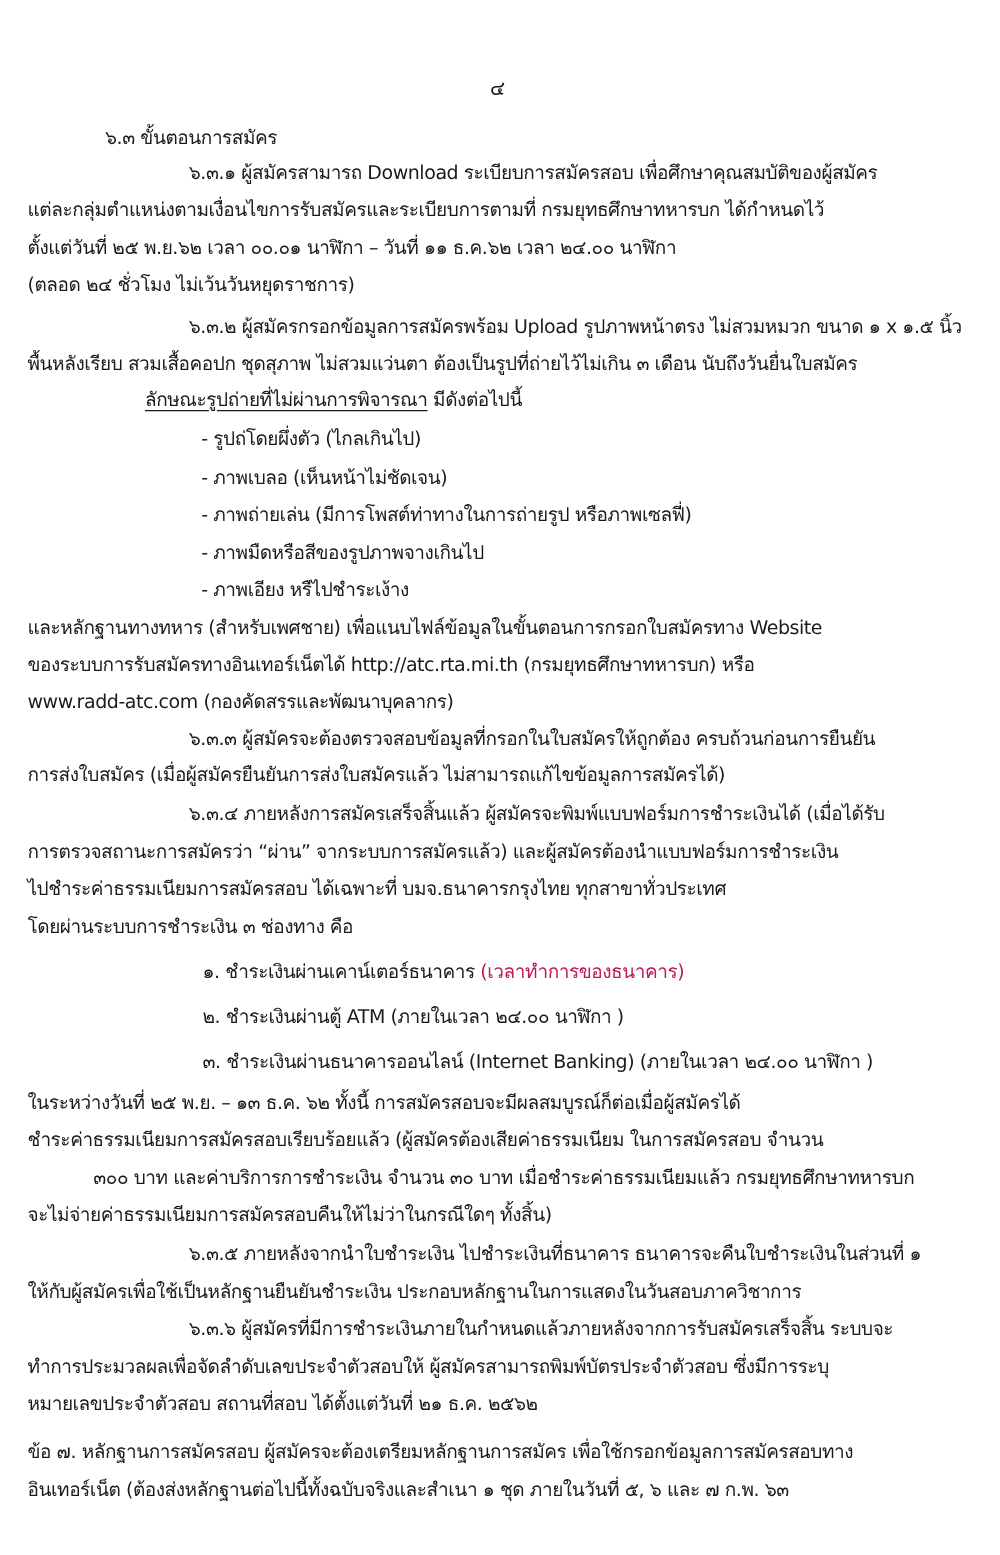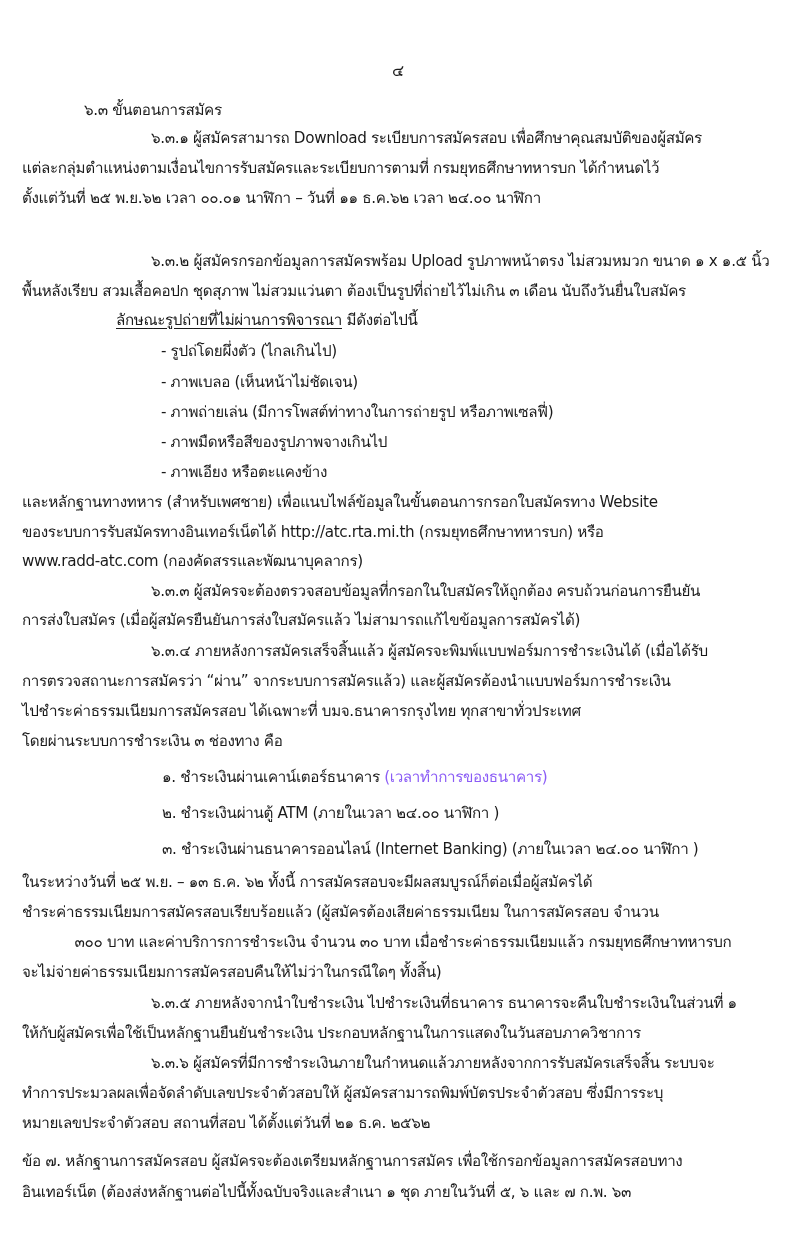--- a/index.html
+++ b/index.html
@@ -7,47 +7,48 @@
     width: 800px; height: 1244px; overflow: hidden; position: relative;
     font-family: "DejaVu Sans", "Liberation Sans", sans-serif;
     color: #1a1a1a;
   }
   .page { position: absolute; left: 0; top: 0; width: 800px; height: 1244px; }
   .line {
     position: absolute; white-space: nowrap;
     font-size: 15.2px; line-height: 20px; letter-spacing: -0.35px;
   }
   .u { text-decoration: underline; text-underline-offset: 3px; font-family: Liberation Serif, serif; }
-  .light { color: #8b5cf6; }
+  .light { color: #be185d; }
   .pnum { position: absolute; left: 392px; top: 58px; font-size: 16px; }
 </style>
 </head>
 <body>
 
 <div class="page">
 
   <div class="pnum">๔</div>
 
   <div class="line" style="left:84px; top:100px;">๖.๓ ขั้นตอนการสมัคร</div>
 
   <div class="line" style="left: 151px; top: 128px; width: 630px; word-spacing: 0px;">๖.๓.๑ ผู้สมัครสามารถ Download ระเบียบการสมัครสอบ เพื่อศึกษาคุณสมบัติของผู้สมัคร</div>
   <div class="line" style="left: 22px; top: 158px; width: 762px; word-spacing: 0px;">แต่ละกลุ่มตำแหน่งตามเงื่อนไขการรับสมัครและระเบียบการตามที่ กรมยุทธศึกษาทหารบก ได้กำหนดไว้</div>
   <div class="line" style="left: 22px; top: 188px; width: 762px; word-spacing: 0px;">ตั้งแต่วันที่ ๒๕ พ.ย.๖๒ เวลา ๐๐.๐๑ นาฬิกา – วันที่ ๑๑ ธ.ค.๖๒ เวลา ๒๔.๐๐ นาฬิกา</div>
+  <div class="line" style="left:22px; top:218px;">(ตลอด ๒๔ ชั่วโมง ไม่เว้นวันหยุดราชการ)</div>
 
   <div class="line" style="left: 151px; top: 251px; width: 634px; word-spacing: 0px;">๖.๓.๒ ผู้สมัครกรอกข้อมูลการสมัครพร้อม Upload รูปภาพหน้าตรง ไม่สวมหมวก ขนาด ๑ x ๑.๕ นิ้ว</div>
   <div class="line" style="left: 22px; top: 281px; width: 763px; word-spacing: 0px;">พื้นหลังเรียบ สวมเสื้อคอปก ชุดสุภาพ ไม่สวมแว่นตา ต้องเป็นรูปที่ถ่ายไว้ไม่เกิน ๓ เดือน นับถึงวันยื่นใบสมัคร</div>
   <div class="line" style="left:116px; top:310px;">
     <span class="u">ลักษณะรูปถ่ายที่ไม่ผ่านการพิจารณา</span><span> มีดังต่อไปนี้</span>
   </div>
 
   <div class="line" style="left:161px; top:341px;">- รูปถ่โดยผึ่งตัว (ไกลเกินไป)</div>
   <div class="line" style="left:161px; top:372px;">- ภาพเบลอ (เห็นหน้าไม่ชัดเจน)</div>
   <div class="line" style="left:161px; top:402px;">- ภาพถ่ายเล่น (มีการโพสต์ท่าทางในการถ่ายรูป หรือภาพเซลฟี่)</div>
   <div class="line" style="left:161px; top:432px;">- ภาพมืดหรือสีของรูปภาพจางเกินไป</div>
-  <div class="line" style="left:161px; top:462px;">- ภาพเอียง หรือตะแคงข้าง</div>
+  <div class="line" style="left:161px; top:462px;">- ภาพเอียง หรืไปชำระเง้าง</div>
 
   <div class="line" style="left: 22px; top: 492px; width: 762px; word-spacing: 0px;">และหลักฐานทางทหาร (สำหรับเพศชาย) เพื่อแนบไฟล์ข้อมูลในขั้นตอนการกรอกใบสมัครทาง Website</div>
   <div class="line" style="left: 22px; top: 522px; width: 762px; word-spacing: 0px;">ของระบบการรับสมัครทางอินเทอร์เน็ตได้ http://atc.rta.mi.th (กรมยุทธศึกษาทหารบก) หรือ</div>
   <div class="line" style="left:22px; top:551px;">www.radd-atc.com (กองคัดสรรและพัฒนาบุคลากร)</div>
 
   <div class="line" style="left: 151px; top: 581px; width: 610px; word-spacing: 0px;">๖.๓.๓ ผู้สมัครจะต้องตรวจสอบข้อมูลที่กรอกในใบสมัครให้ถูกต้อง ครบถ้วนก่อนการยืนยัน</div>
   <div class="line" style="left:22px; top:610px;">การส่งใบสมัคร (เมื่อผู้สมัครยืนยันการส่งใบสมัครแล้ว ไม่สามารถแก้ไขข้อมูลการสมัครได้)</div>
 
   <div class="line" style="left: 151px; top: 641px; width: 620px; word-spacing: 0px;">๖.๓.๔ ภายหลังการสมัครเสร็จสิ้นแล้ว ผู้สมัครจะพิมพ์แบบฟอร์มการชำระเงินได้ (เมื่อได้รับ</div>
   <div class="line" style="left: 22px; top: 671px; width: 762px; word-spacing: 0px;">การตรวจสถานะการสมัครว่า “ผ่าน” จากระบบการสมัครแล้ว) และผู้สมัครต้องนำแบบฟอร์มการชำระเงิน</div>

